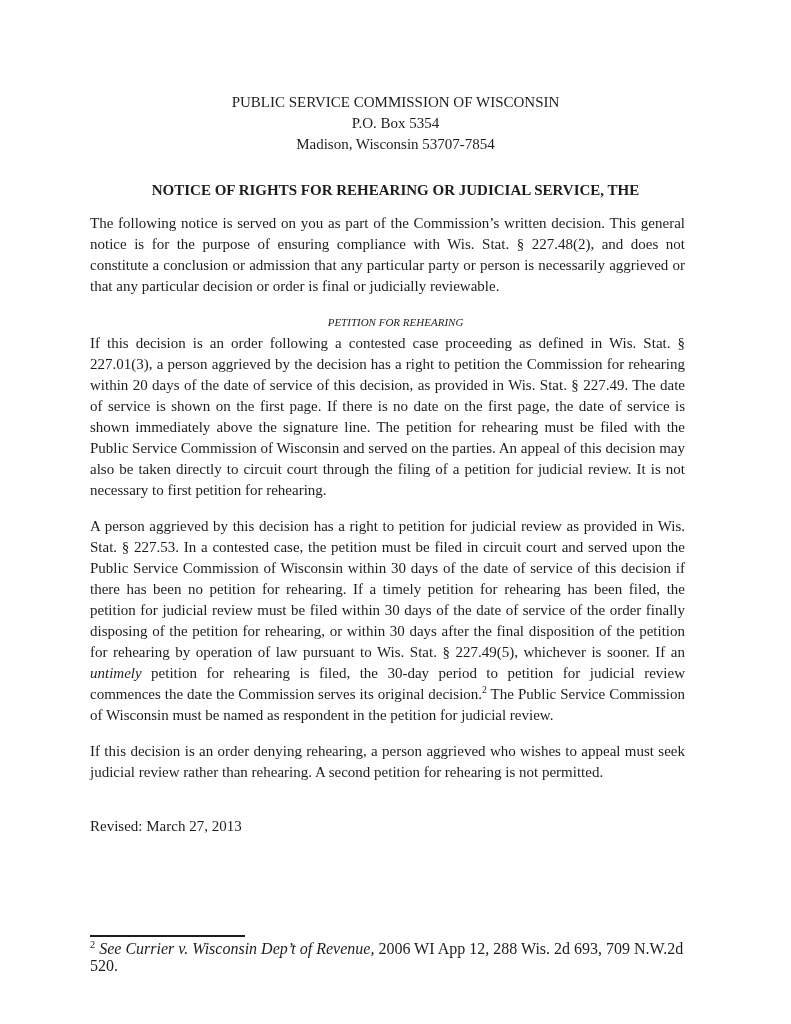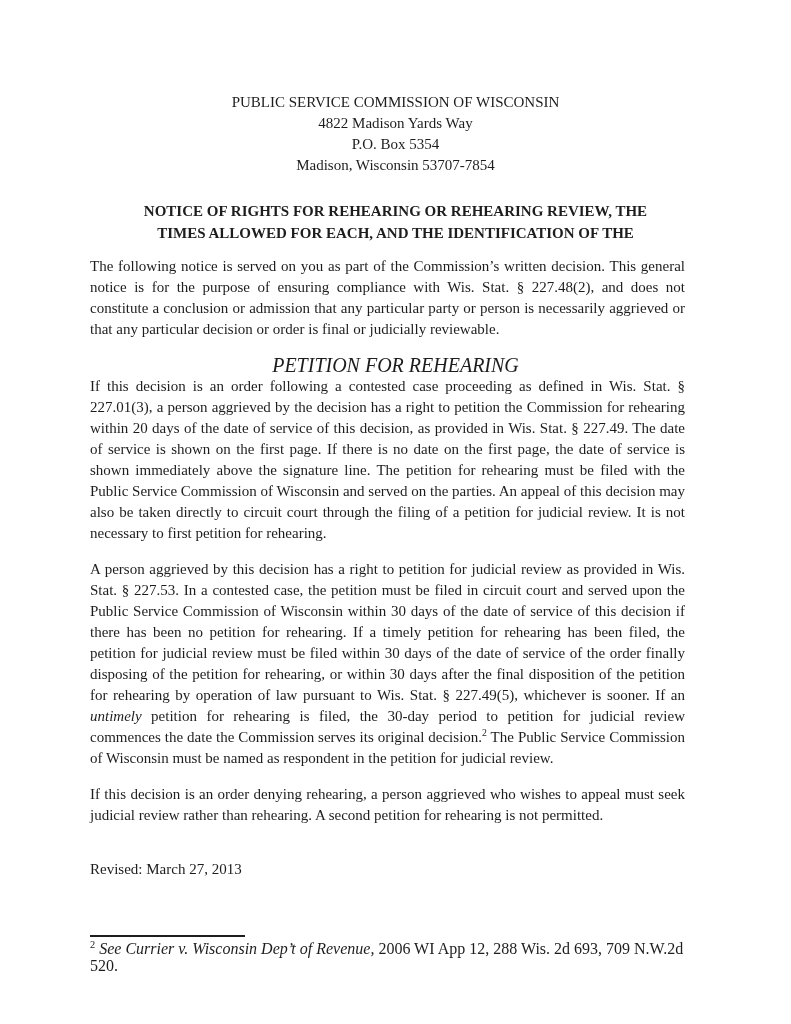--- a/index.html
+++ b/index.html
@@ -40,21 +40,21 @@
     display: block;
   }
   .body-par {
     margin: 0 16px 15px 0;
     text-align: justify;
   }
   section {
     margin: 0 0 15px 0;
   }
   .sec-heading {
-    font-size: 20px;
+    font-size: 11px;
     font-weight: normal;
     font-style: italic;
     text-align: center;
     line-height: 21px;
     margin: 0;
   }
   section .body-par {
     margin-bottom: 0;
   }
   .revised {
@@ -80,28 +80,26 @@
     text-align: left;
   }
 </style>
 </head>
 <body>
 
 <div class="page">
 
   <header class="doc-header">
     <div>PUBLIC SERVICE COMMISSION OF WISCONSIN</div>
-    <div>4822 Madison Yards Way</div>
     <div>P.O. Box 5354</div>
     <div>Madison, Wisconsin 53707-7854</div>
   </header>
 
   <h1 class="doc-title">
-    <span>NOTICE OF RIGHTS FOR REHEARING OR REHEARING REVIEW, THE</span>
-    <span>TIMES ALLOWED FOR EACH, AND THE IDENTIFICATION OF THE</span>
+    <span>NOTICE OF RIGHTS FOR REHEARING OR JUDICIAL SERVICE, THE</span>
   </h1>
 
   <p class="body-par">The following notice is served on you as part of the Commission’s written decision.  This general notice is for the purpose of ensuring compliance with Wis. Stat. § 227.48(2), and does not constitute a conclusion or admission that any particular party or person is necessarily aggrieved or that any particular decision or order is final or judicially reviewable.</p>
 
   <section>
     <h2 class="sec-heading">PETITION FOR REHEARING</h2>
     <p class="body-par">If this decision is an order following a contested case proceeding as defined in Wis. Stat. § 227.01(3), a person aggrieved by the decision has a right to petition the Commission for rehearing within 20 days of the date of service of this decision, as provided in Wis. Stat. § 227.49.  The date of service is shown on the first page.  If there is no date on the first page, the date of service is shown immediately above the signature line.  The petition for rehearing must be filed with the Public Service Commission of Wisconsin and served on the parties.  An appeal of this decision may also be taken directly to circuit court through the filing of a petition for judicial review.  It is not necessary to first petition for rehearing.</p>
   </section>
 
   <section>

